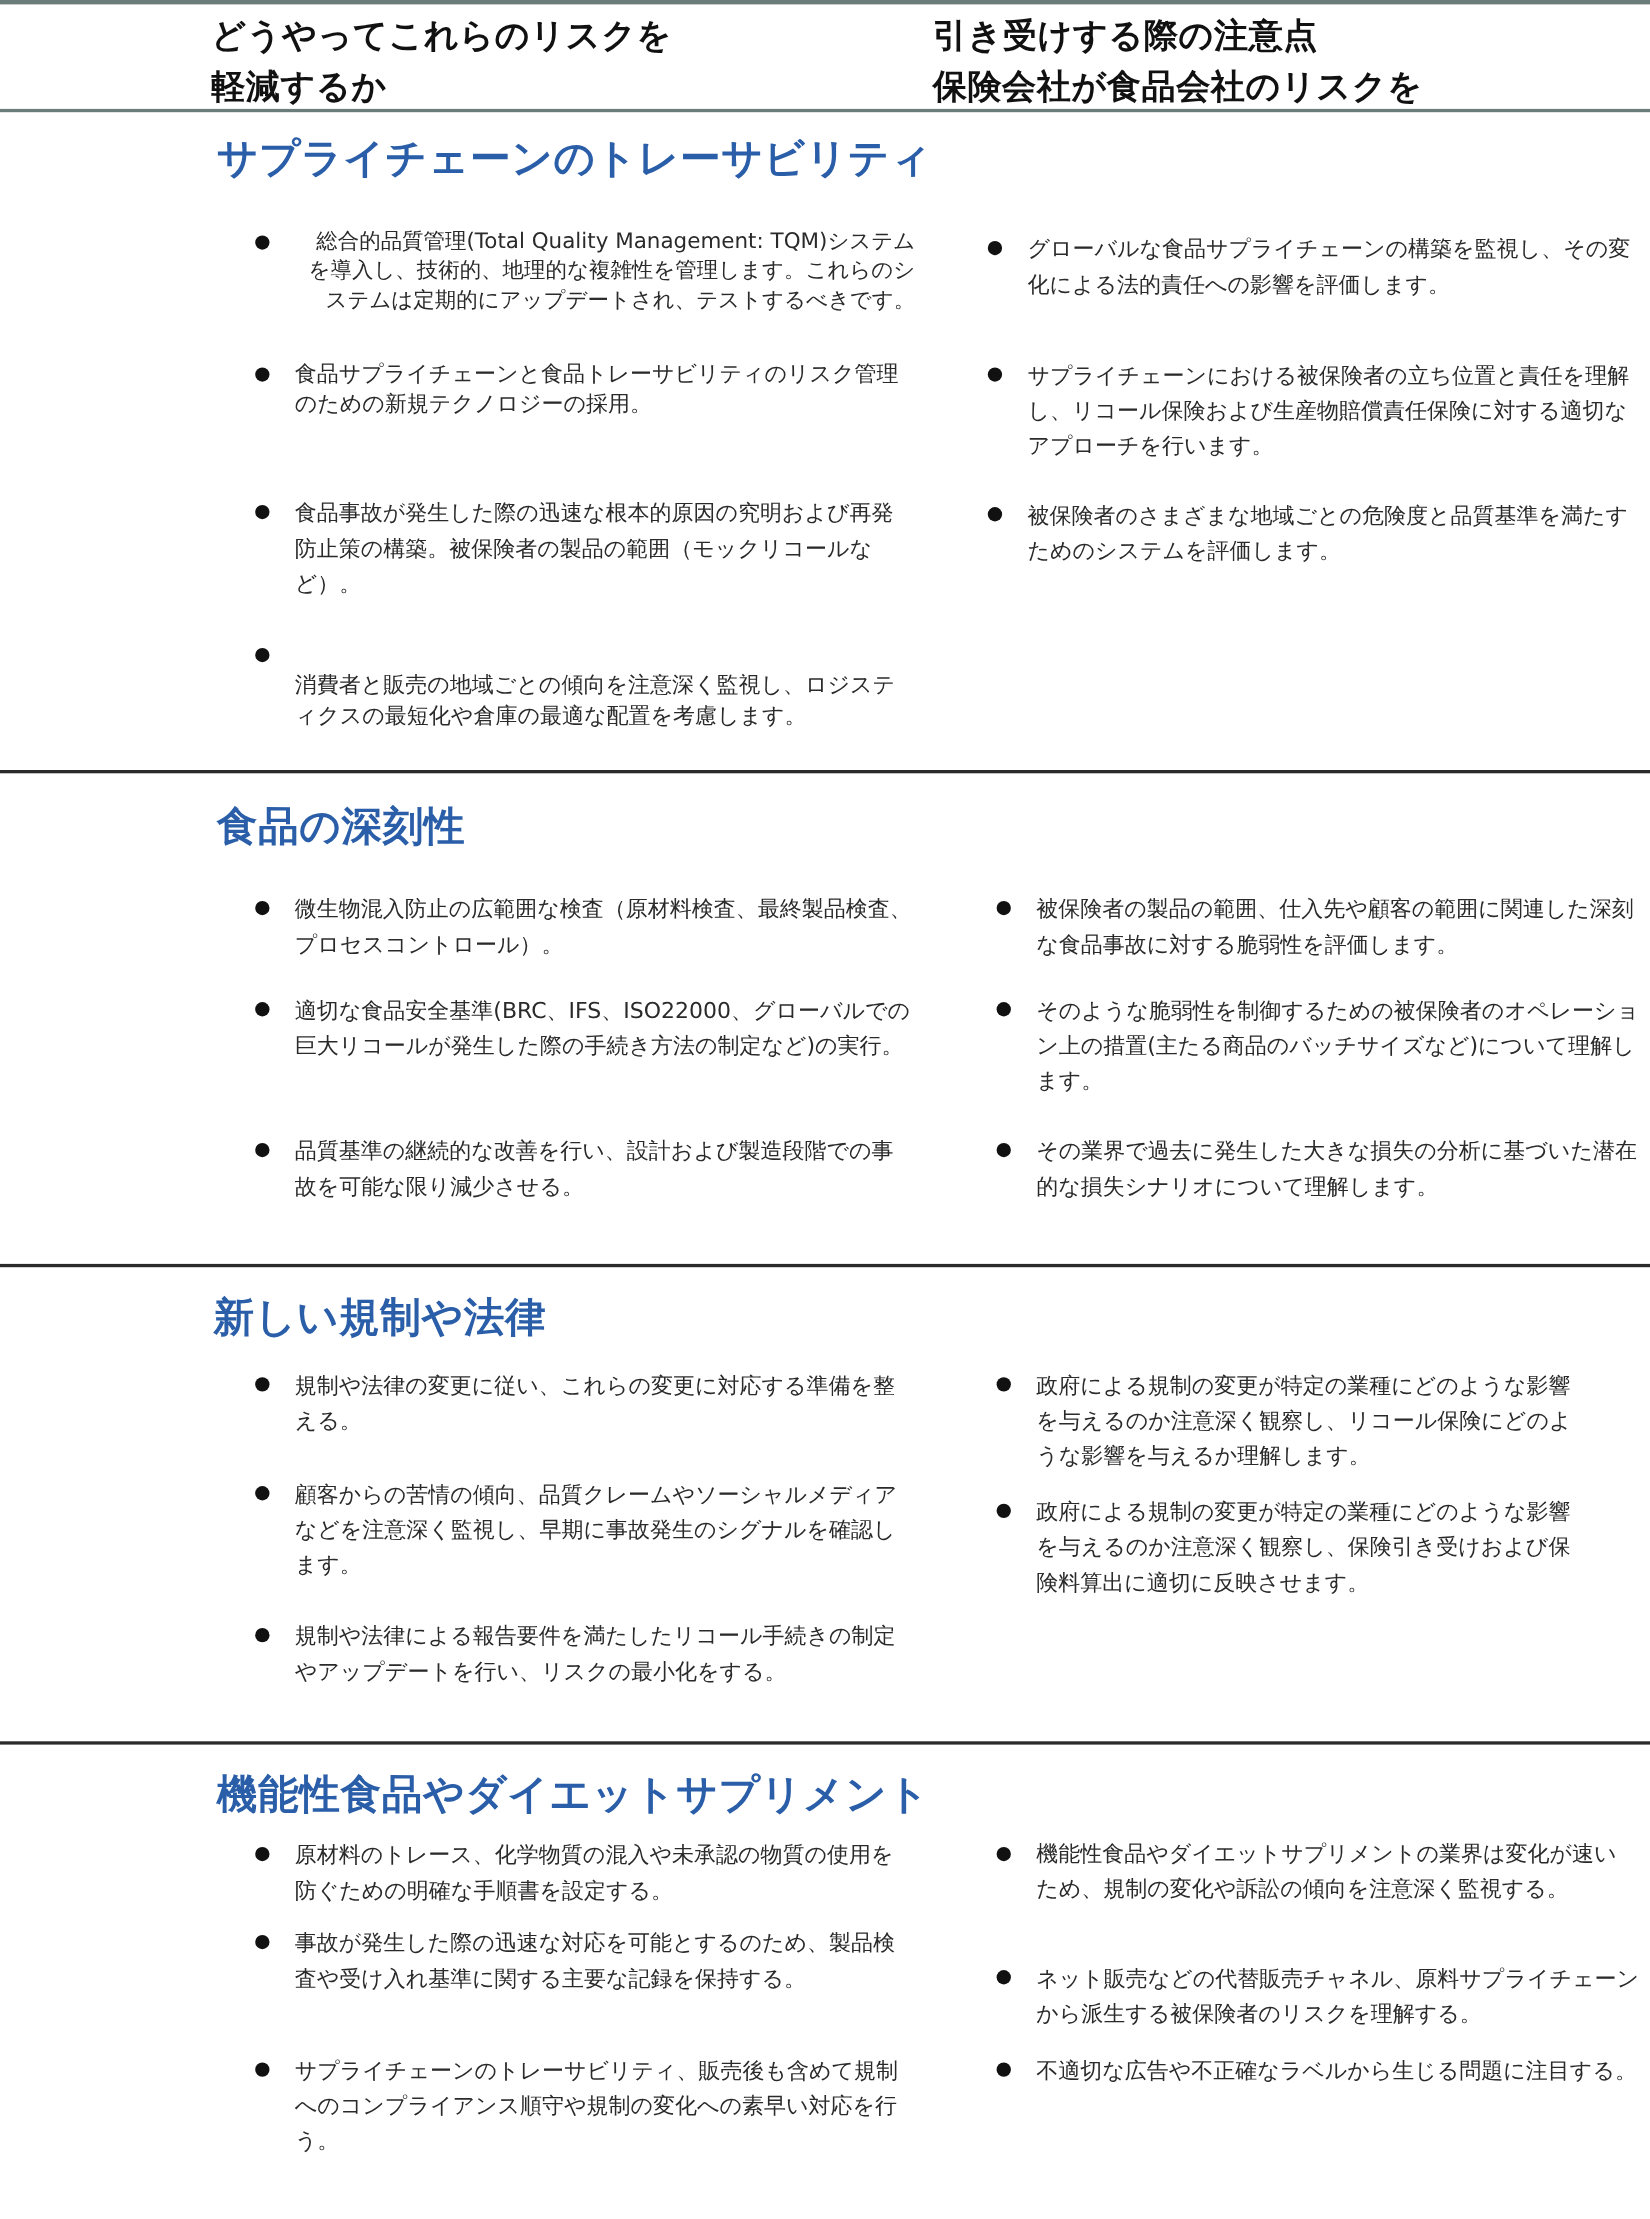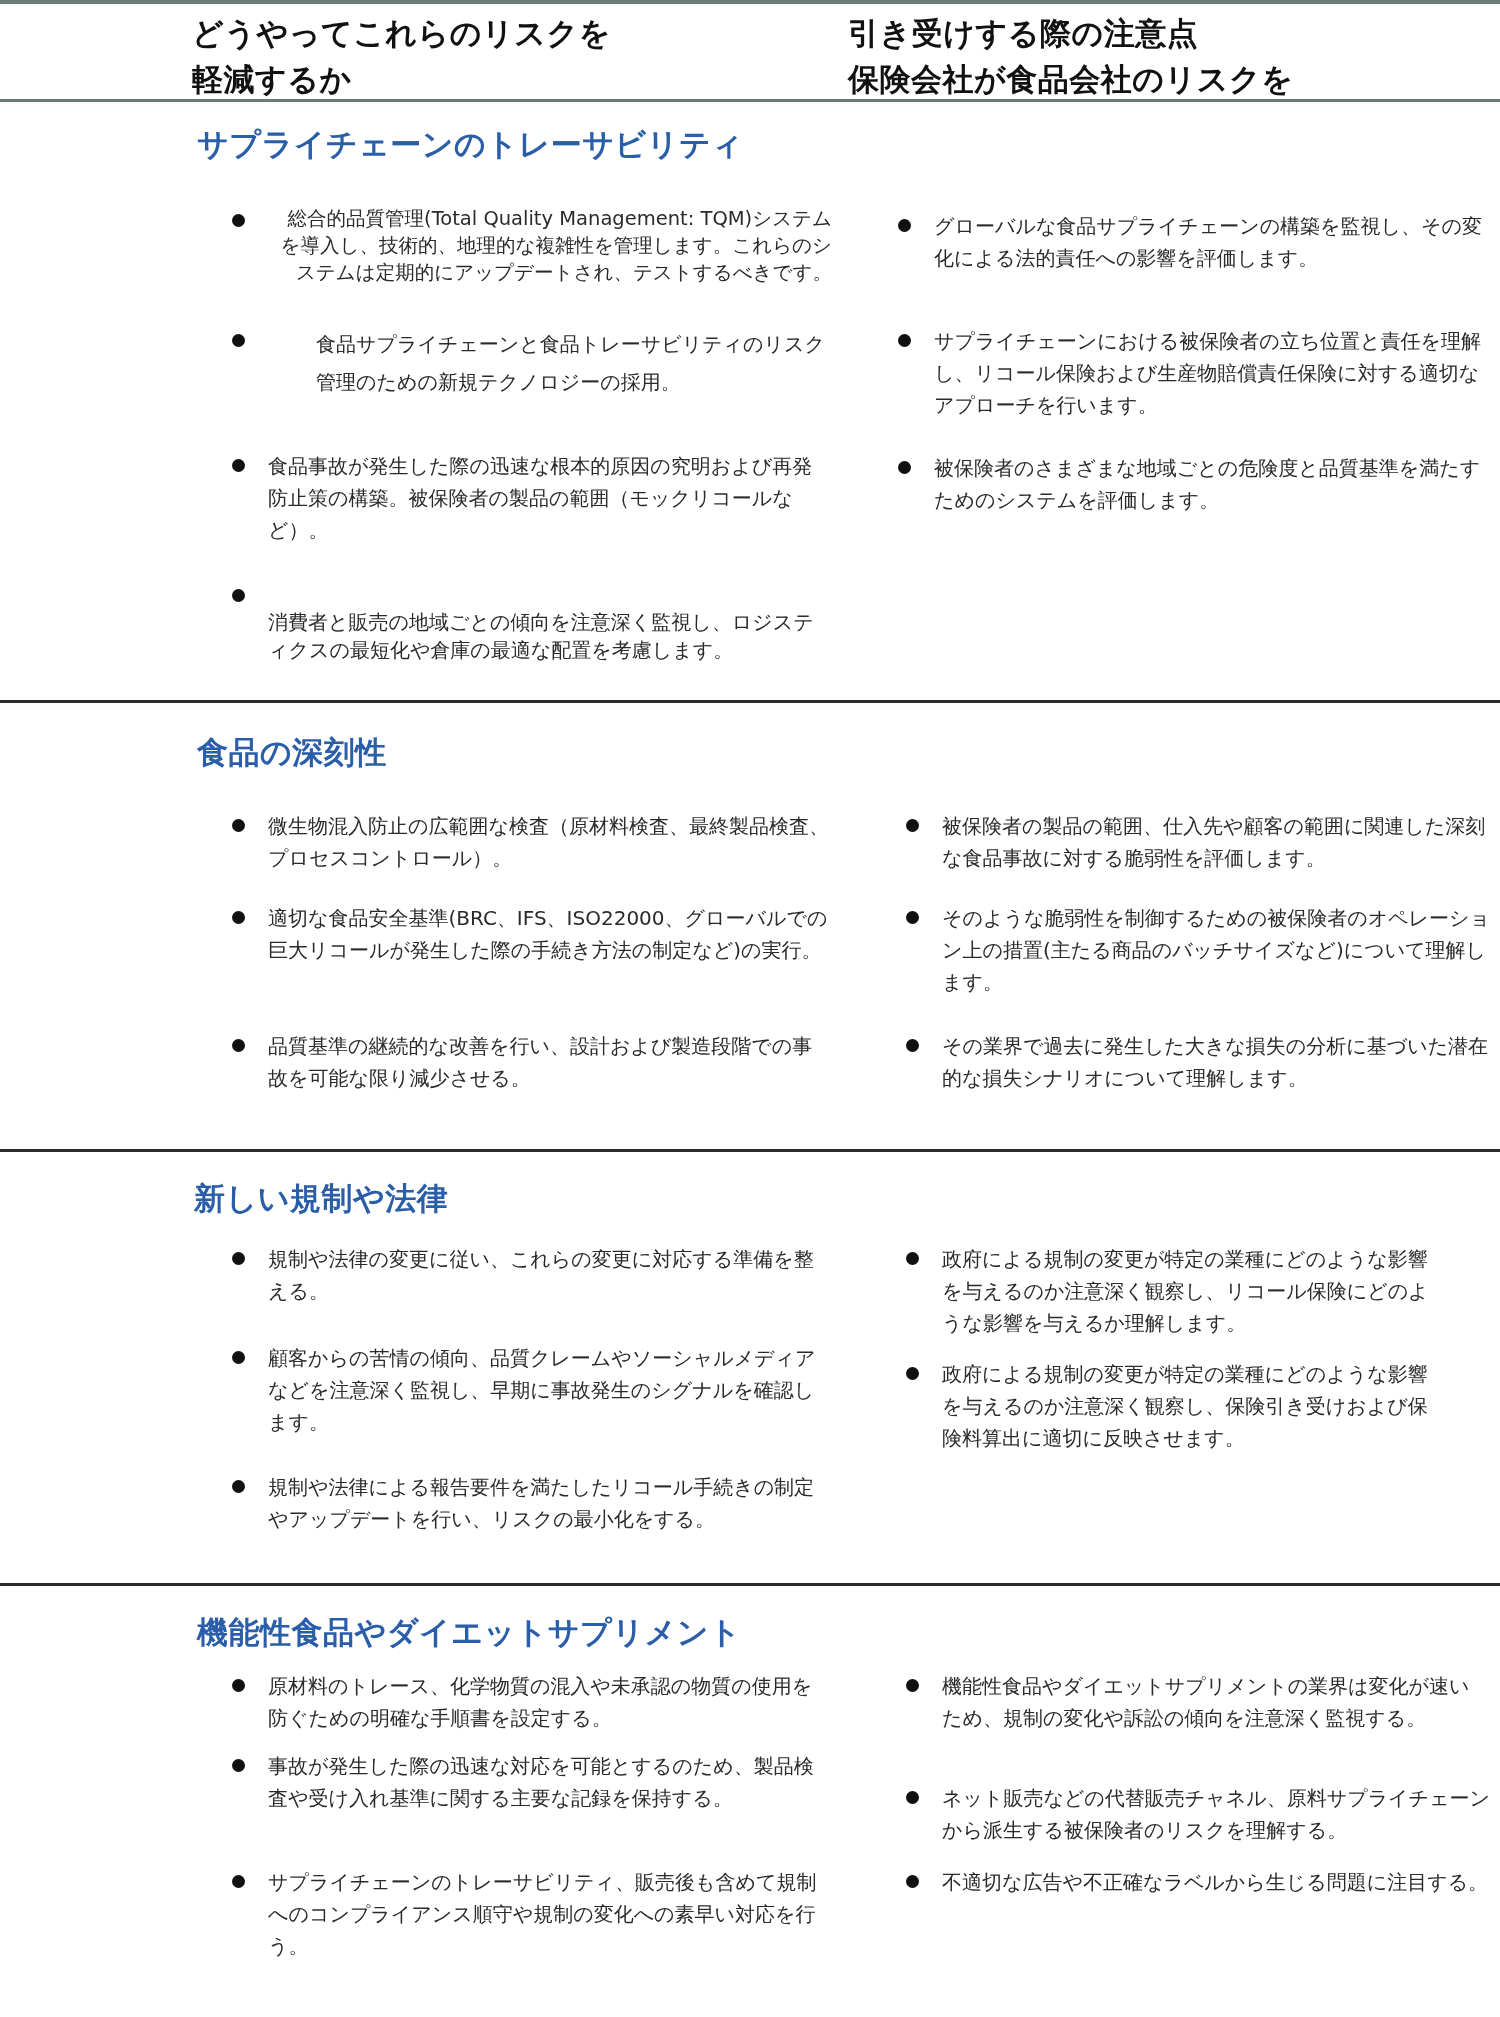--- a/index.html
+++ b/index.html
@@ -53,21 +53,21 @@
       position: absolute;
       left: 0;
       width: 1500px;
       height: 3px;
       background: #2b2b2b;
     }
     .section-title {
       position: absolute;
       left: 197px;
       font-weight: bold;
-      font-size: 31px;
+      font-size: 37px;
       line-height: 40px;
       color: #2a5ea8;
       white-space: nowrap;
       letter-spacing: 0.5px;
     }
     .col {
       position: absolute;
     }
     .col.left { left: 232px; width: 600px; }
     .col.right { left: 898px; width: 590px; }
@@ -114,21 +114,21 @@
 <div class="section" style="top:0;">
   <div class="section-title" style="top:124px;">サプライチェーンのトレーサビリティ</div>
 
   <div class="col left" style="top:205px;">
     <div class="bullet" style="top:0;">
       <span class="dot"></span>
       <div class="text" style="font-size:19.5px; line-height:27px;text-align:right;">総合的品質管理(Total Quality Management: TQM)システムを導入し、技術的、地理的な複雑性を管理します。これらのシステムは定期的にアップデートされ、テストするべきです。</div>
     </div>
     <div class="bullet" style="top:120px;">
       <span class="dot"></span>
-      <div class="text" style="line-height:38px;margin-left:48px;">食品サプライチェーンと食品トレーサビリティのリスク管理のための新規テクノロジーの採用。</div>
+      <div class="text" style="line-height:28px;">食品サプライチェーンと食品トレーサビリティのリスク管理のための新規テクノロジーの採用。</div>
     </div>
     <div class="bullet" style="top:245px;">
       <span class="dot"></span>
       <div class="text">食品事故が発生した際の迅速な根本的原因の究明および再発防止策の構築。被保険者の製品の範囲（モックリコールなど）。</div>
     </div>
     <div class="bullet" style="top:375px;">
       <span class="dot"></span>
       <div class="text" style="line-height:28px;margin-top:28px;">消費者と販売の地域ごとの傾向を注意深く監視し、ロジスティクスの最短化や倉庫の最適な配置を考慮します。</div>
     </div>
   </div>

